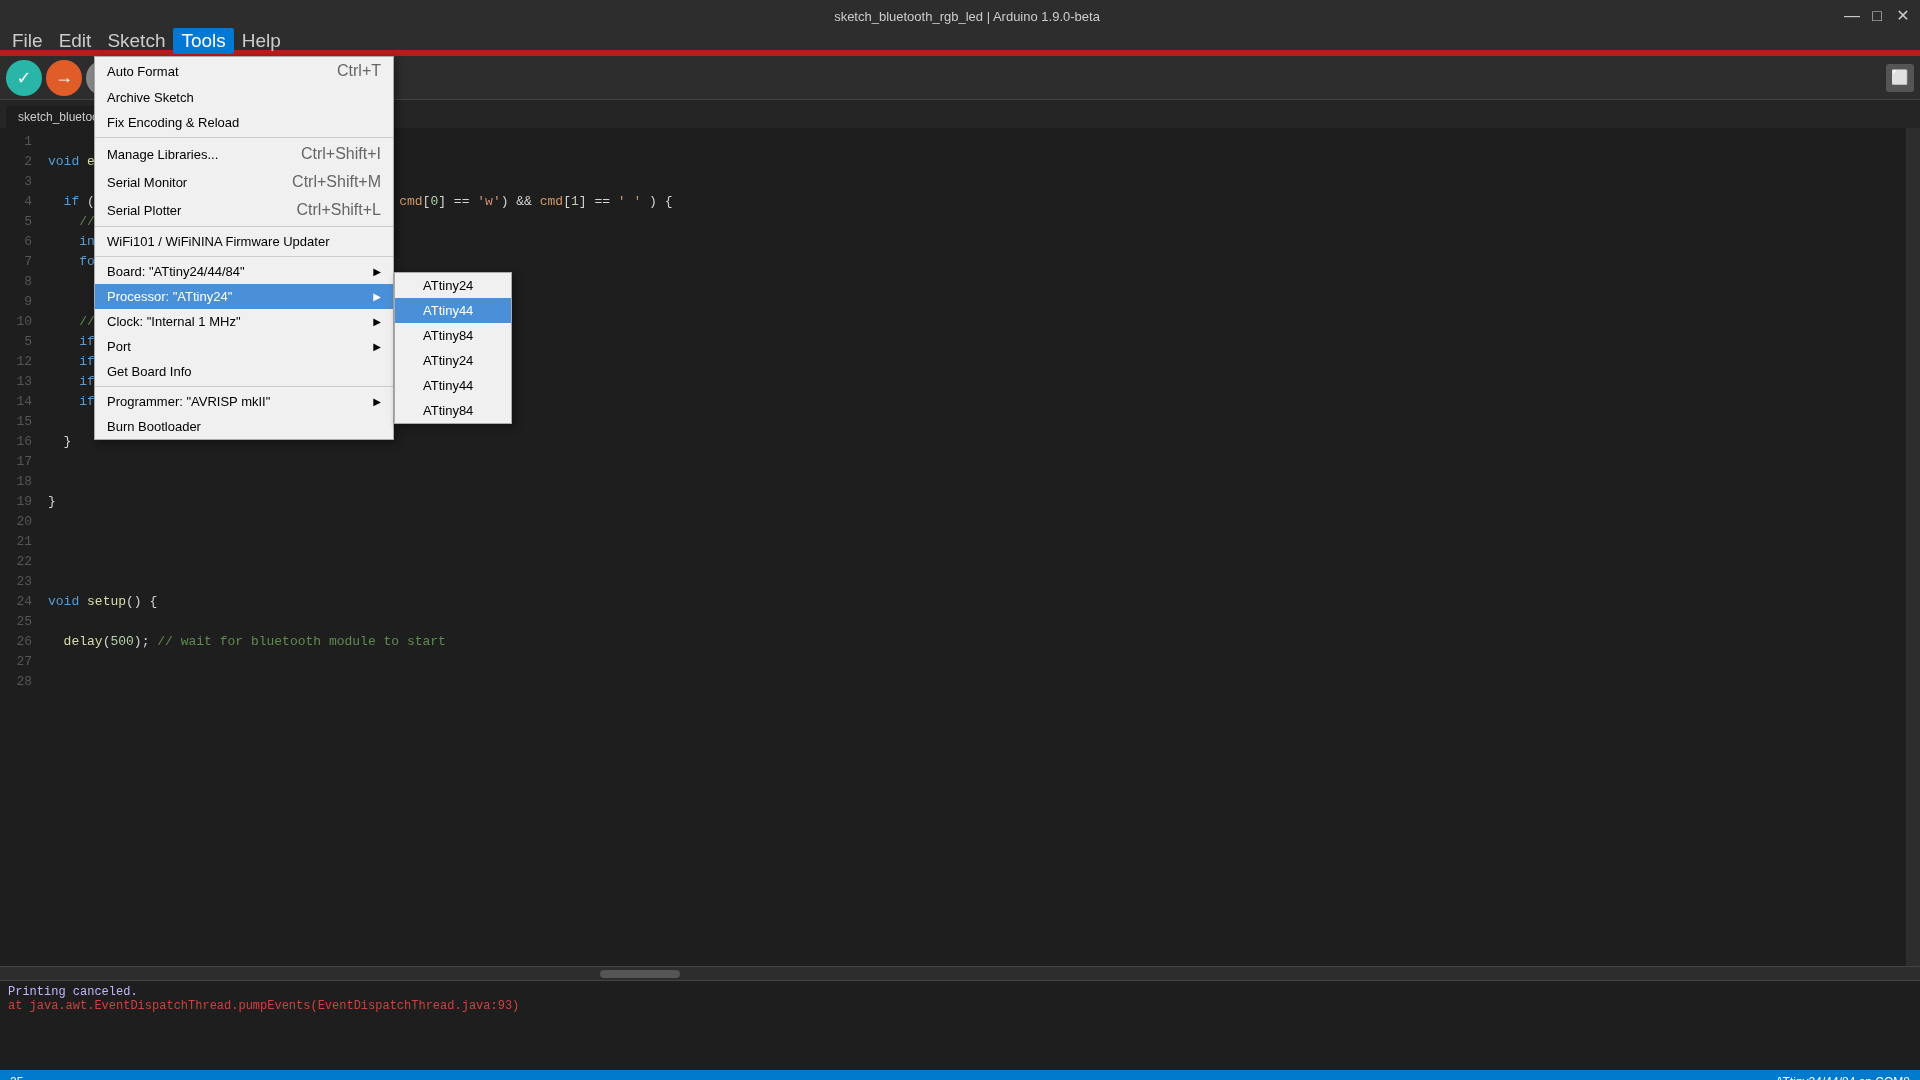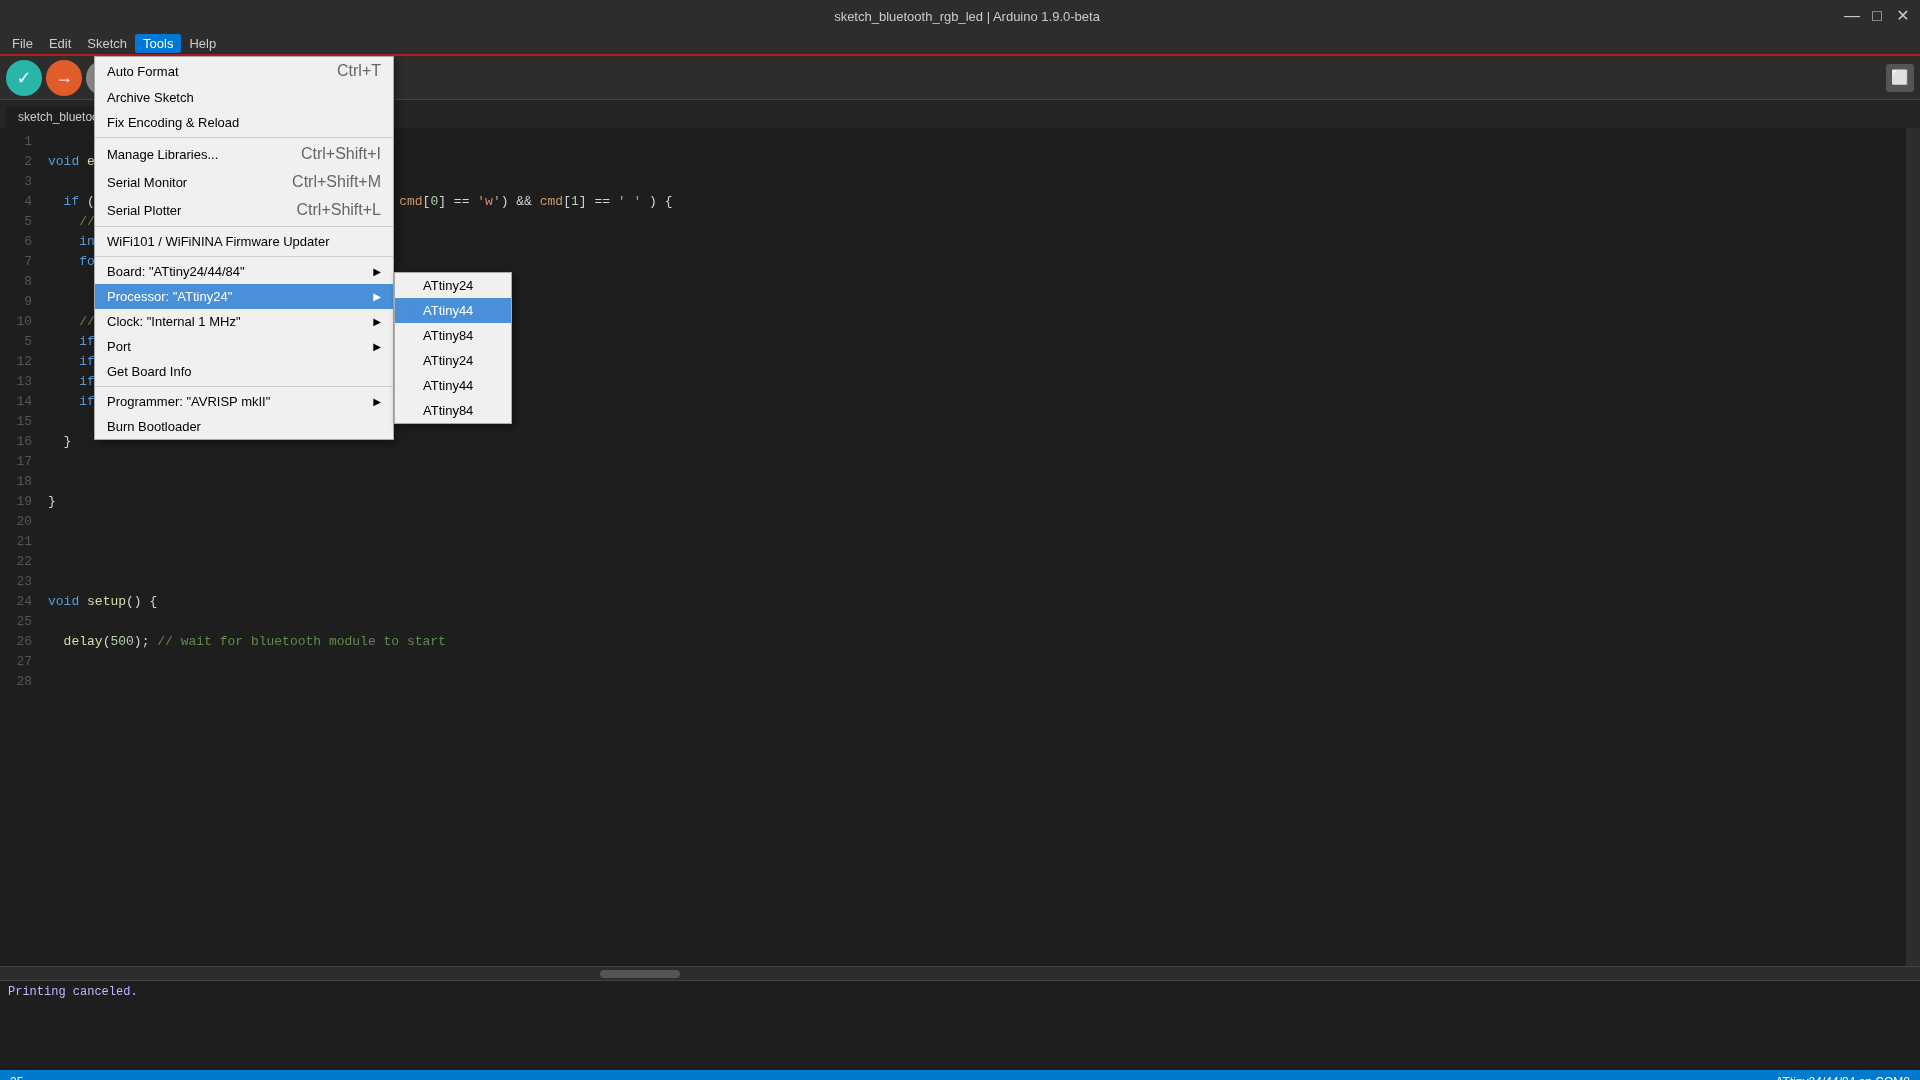--- a/index.html
+++ b/index.html
@@ -30,23 +30,23 @@
     .titlebar-btn { width: 14px; height: 14px; cursor: pointer; color: #ccc; font-size: 16px; line-height: 14px; text-align: center; }
 
     
     #menubar {
       height: 24px;
       background: #2d2d2d;
       display: flex;
       align-items: center;
       padding: 0 4px;
       font-family: Arial, sans-serif;
-      font-size: 13px;
+      font-size: 19px;
       color: #ccc;
-      border-bottom: 2px solid #b91c1c;
+      border-bottom: 6px solid #b91c1c;
     }
     .menu-item {
       padding: 2px 8px;
       cursor: pointer;
       border-radius: 2px;
     }
     .menu-item.active { background: #0078d4; color: white; }
 
     
     #toolbar {
@@ -338,20 +338,21 @@
   <div id="scrollbar-right"></div>
 </div>
 
 <div id="scrollbar-bottom">
   <div id="scrollbar-thumb"></div>
 </div>
 
 <div id="console">
   <div class="console-status">Printing canceled.</div>
   <div class="console-error"></div>
+  <div class="console-error">      at java.awt.EventDispatchThread.pumpEvents(EventDispatchThread.java:93)</div>
 </div>
 
 <div id="statusbar">
   <div>25</div>
   <div>ATtiny24/44/84 on COM8</div>
 </div>
 
 <div id="tools-menu">
   <div class="menu-entry">
     <span>Auto Format</span>

